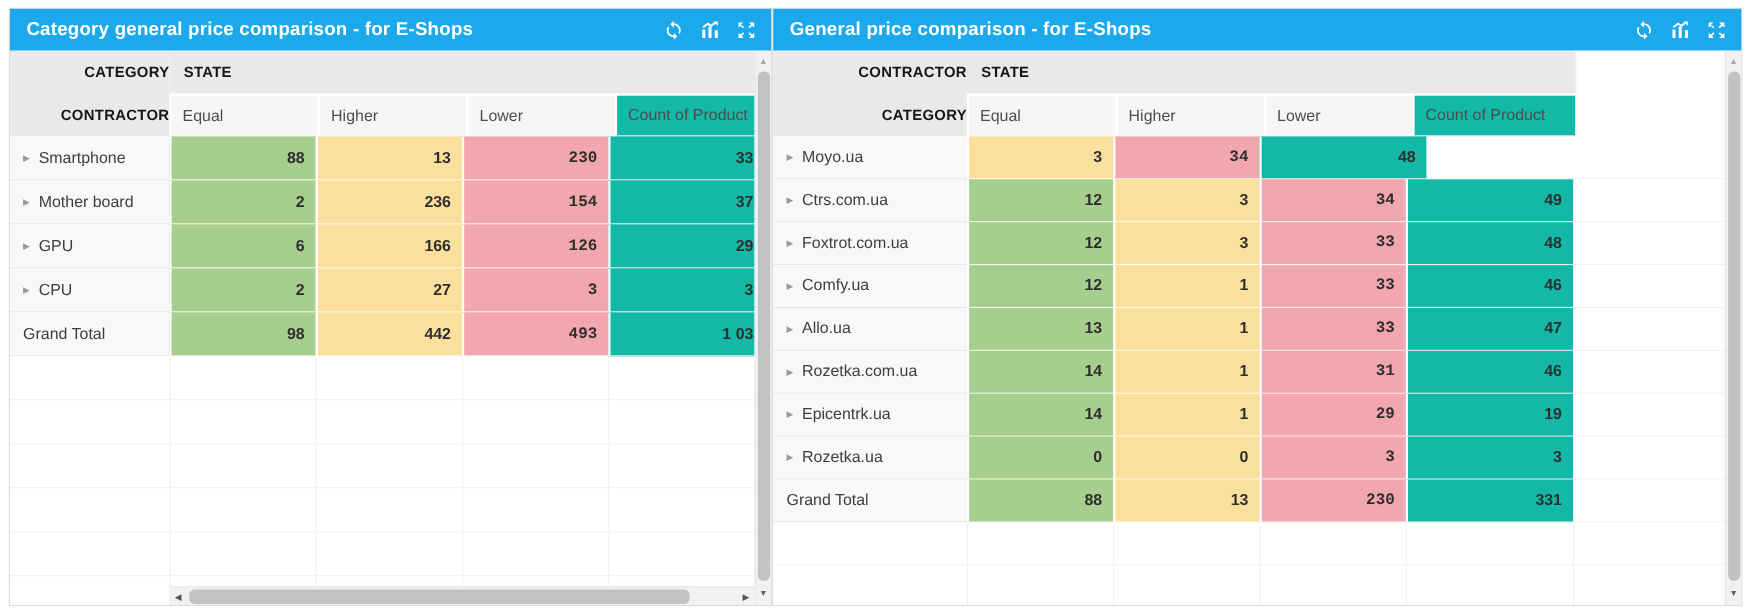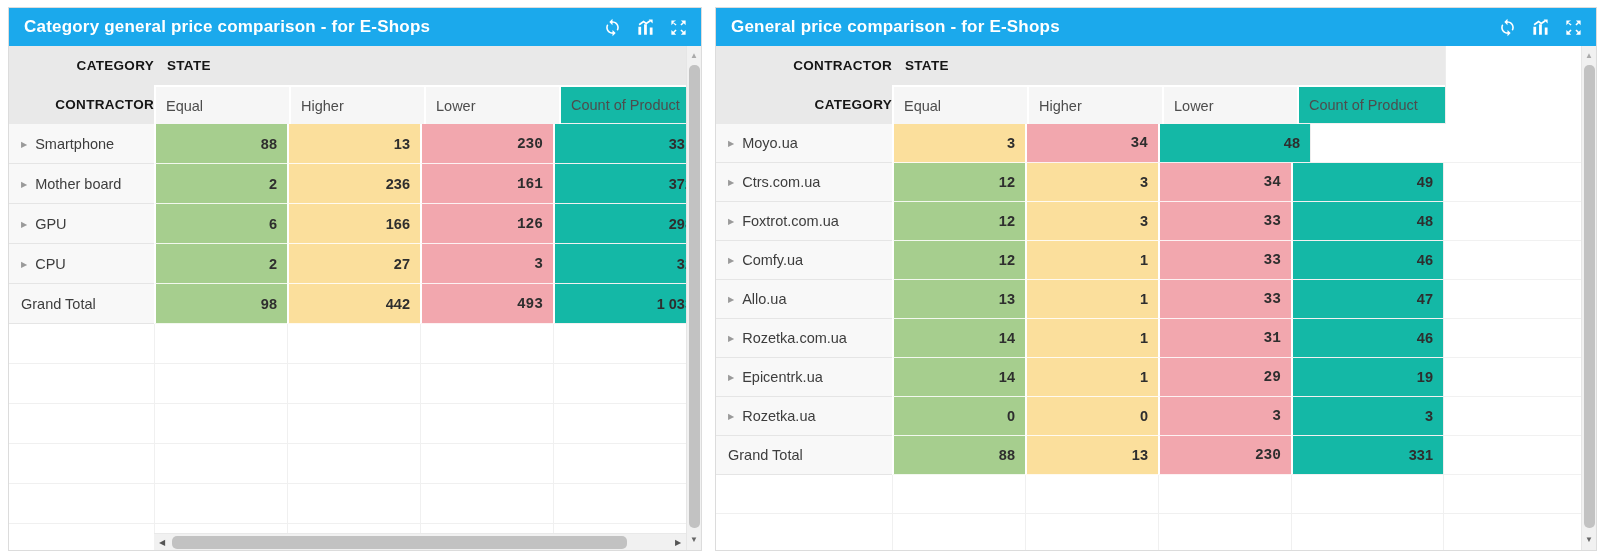--- a/index.html
+++ b/index.html
@@ -1,18 +1,18 @@
 <!DOCTYPE html>
 <html><head>
 <meta charset="utf-8">
 <style>
   html,body{margin:0;padding:0;background:#fff;}
   body{font-family:"Liberation Sans", sans-serif; -webkit-font-smoothing:antialiased;}
   .canvas{position:relative;width:1600px;height:560px;background:#fff;overflow:hidden;}
-  .panels{position:absolute;top:7px;left:8px;display:flex;gap:13px;}
+  .panels{position:absolute;top:7px;left:8px;display:flex;}
   .panel{height:544px;background:#fff;border:1px solid #dcdcdc;box-sizing:border-box;display:flex;flex-direction:column;}
   .p0{width:694px;--c0:145px;--rh:40px;}
   .p1{width:882px;--c0:176px;--rh:39px;}
 
   
   .phead{height:38px;flex:0 0 38px;background:#1ba9ec;display:flex;align-items:center;justify-content:space-between;padding:0 13px 0 15px;box-sizing:border-box;}
   .ptitle{color:#fff;font-size:17px;font-weight:600;letter-spacing:.2px;white-space:nowrap;}
   .picons{display:flex;align-items:center;gap:13px;}
   .icon-btn{background:transparent;border:none;padding:0;margin:0;width:20px;height:20px;display:flex;align-items:center;justify-content:center;cursor:pointer;}
   .icon-btn svg{width:19px;height:19px;display:block;}
@@ -131,21 +131,21 @@
                 <span class="expander">▶</span>
                 <span class="lbl">Mother board</span>
               </div>
               <div class="cell vc eq">
                 <span class="num">2</span>
               </div>
               <div class="cell vc hi">
                 <span class="num">236</span>
               </div>
               <div class="cell vc lo">
-                <span class="num">161</span>
+                <span class="num">154</span>
               </div>
               <div class="cell vc count clip">
                 <span class="num">372</span>
               </div>
             </div>
             <div class="grow">
               <div class="cell lc">
                 <span class="expander">▶</span>
                 <span class="lbl">GPU</span>
               </div>

